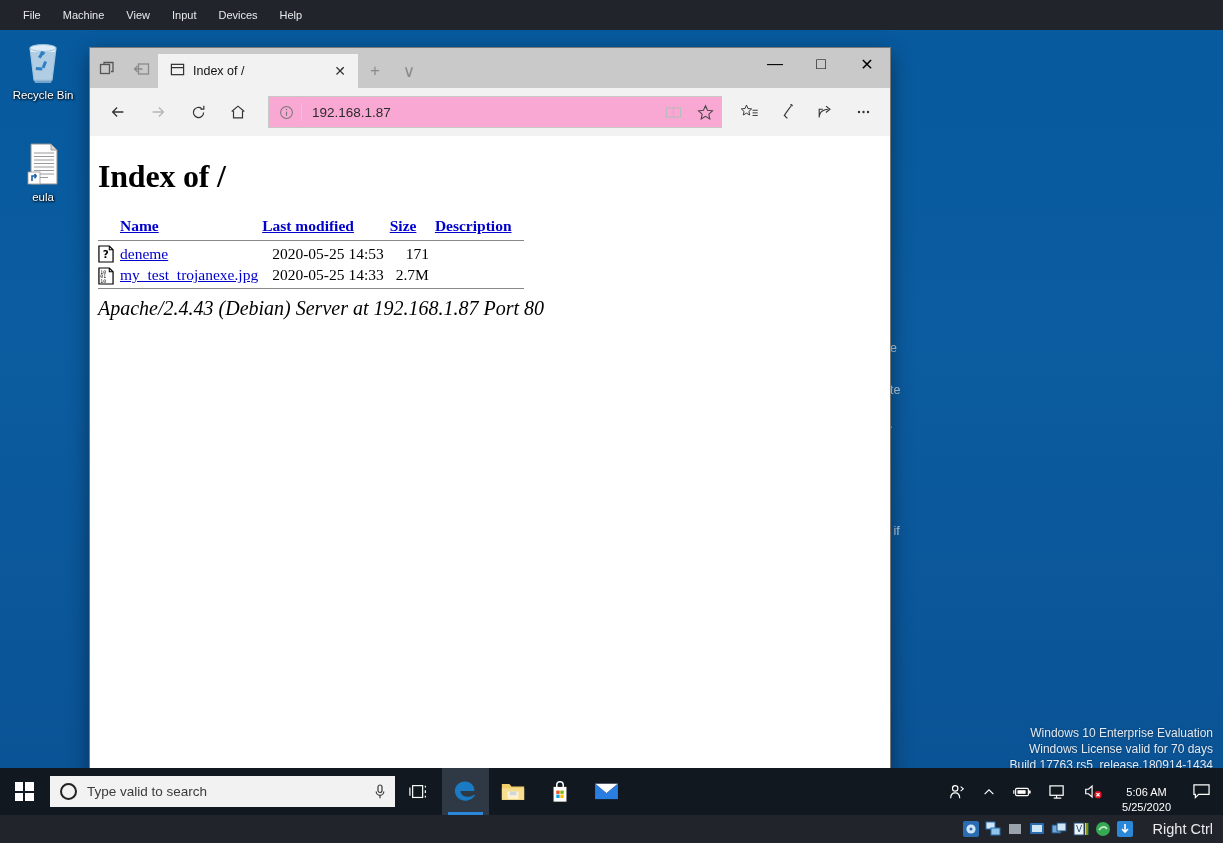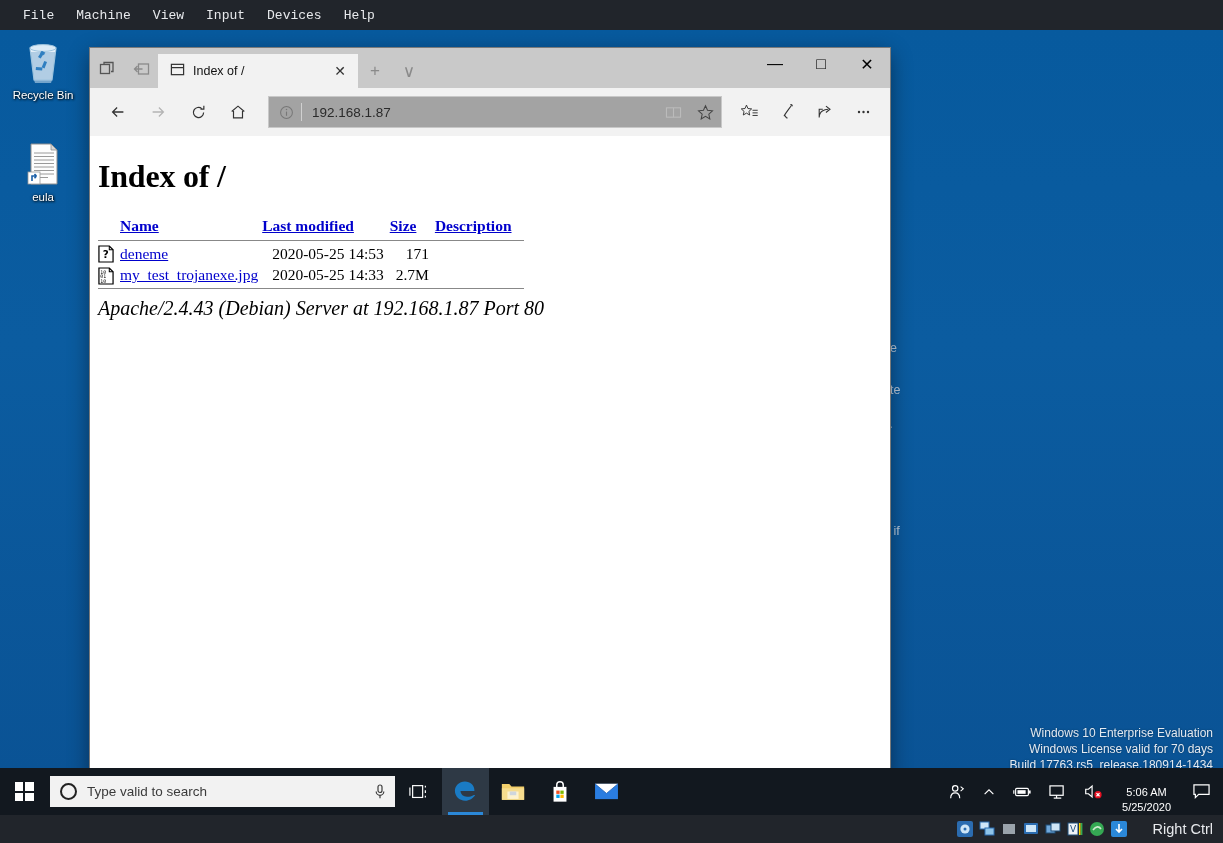--- a/index.html
+++ b/index.html
@@ -12,35 +12,34 @@
 
   
   #vbox-window { position: relative; width: 1223px; height: 843px; background: #21252b; }
 
   #vbox-menubar {
     position: absolute; top: 0; left: 0; width: 1223px; height: 30px;
     background: #21252b; display: flex; align-items: center;
     padding-left: 12px; gap: 0;
   }
   .vb-menu-item {
-    color: #e8eaed; font-size: 13px; padding: 4px 11px; cursor: default;
+    color: #e8eaed; font-size: 11px; padding: 4px 11px; cursor: default;
     white-space: nowrap;
-    font-family: Liberation Mono, monospace;
   }
 
   #vbox-statusbar {
     position: absolute; left: 0; bottom: 0; width: 1223px; height: 28px;
     background: #21252b; display: flex; align-items: center;
     justify-content: flex-end; padding-right: 10px; gap: 6px;
   }
   .vb-status-icon {
     width: 16px; height: 16px; display: inline-block; position: relative;
     border-radius: 2px;
   }
-  .vb-host-key { color: #e8eaed; font-size: 14.5px; margin-left: 20px; white-space: nowrap; }
+  .vb-host-key { color: #e8eaed; font-size: 14.5px; margin-left: 14px; white-space: nowrap; }
 
   
   #guest-screen {
     position: absolute; top: 30px; left: 0; width: 1223px; height: 785px;
     background: #0a5394;
     background: linear-gradient(180deg,#075a9e 0%,#0b5ca0 40%,#0a5294 100%);
     overflow: hidden;
   }
 
   
@@ -155,21 +154,21 @@
   #edge-toolbar {
     height: 48px; background: #f2f2f2; display: flex; align-items: center;
     padding: 0 8px; gap: 0;
   }
   .nav-btn {
     width: 40px; height: 36px; display:flex; align-items:center; justify-content:center;
     color: #333;
   }
   .nav-btn.disabled { color: #b4b4b4; }
   #address-bar {
-    flex: 1; height: 32px; background: #a3a3a3; border: 1px solid #c8c8c8;
+    flex: 1; height: 32px; background: #f9a8d4; border: 1px solid #c8c8c8;
     display: flex; align-items: center; margin: 0 8px 0 10px; padding-left: 2px;
   }
   #addr-info {
     width: 30px; height: 28px; display:flex; align-items:center; justify-content:center;
   }
   #addr-sep { width: 1px; height: 18px; background: #d0d0d0; }
   #addr-text { flex: 1; font-size: 13.5px; color: #2b2b2b; padding-left: 10px; }
   #addr-read, #addr-fav {
     width: 32px; height: 30px; display:flex; align-items:center; justify-content:center;
     color: #555;

